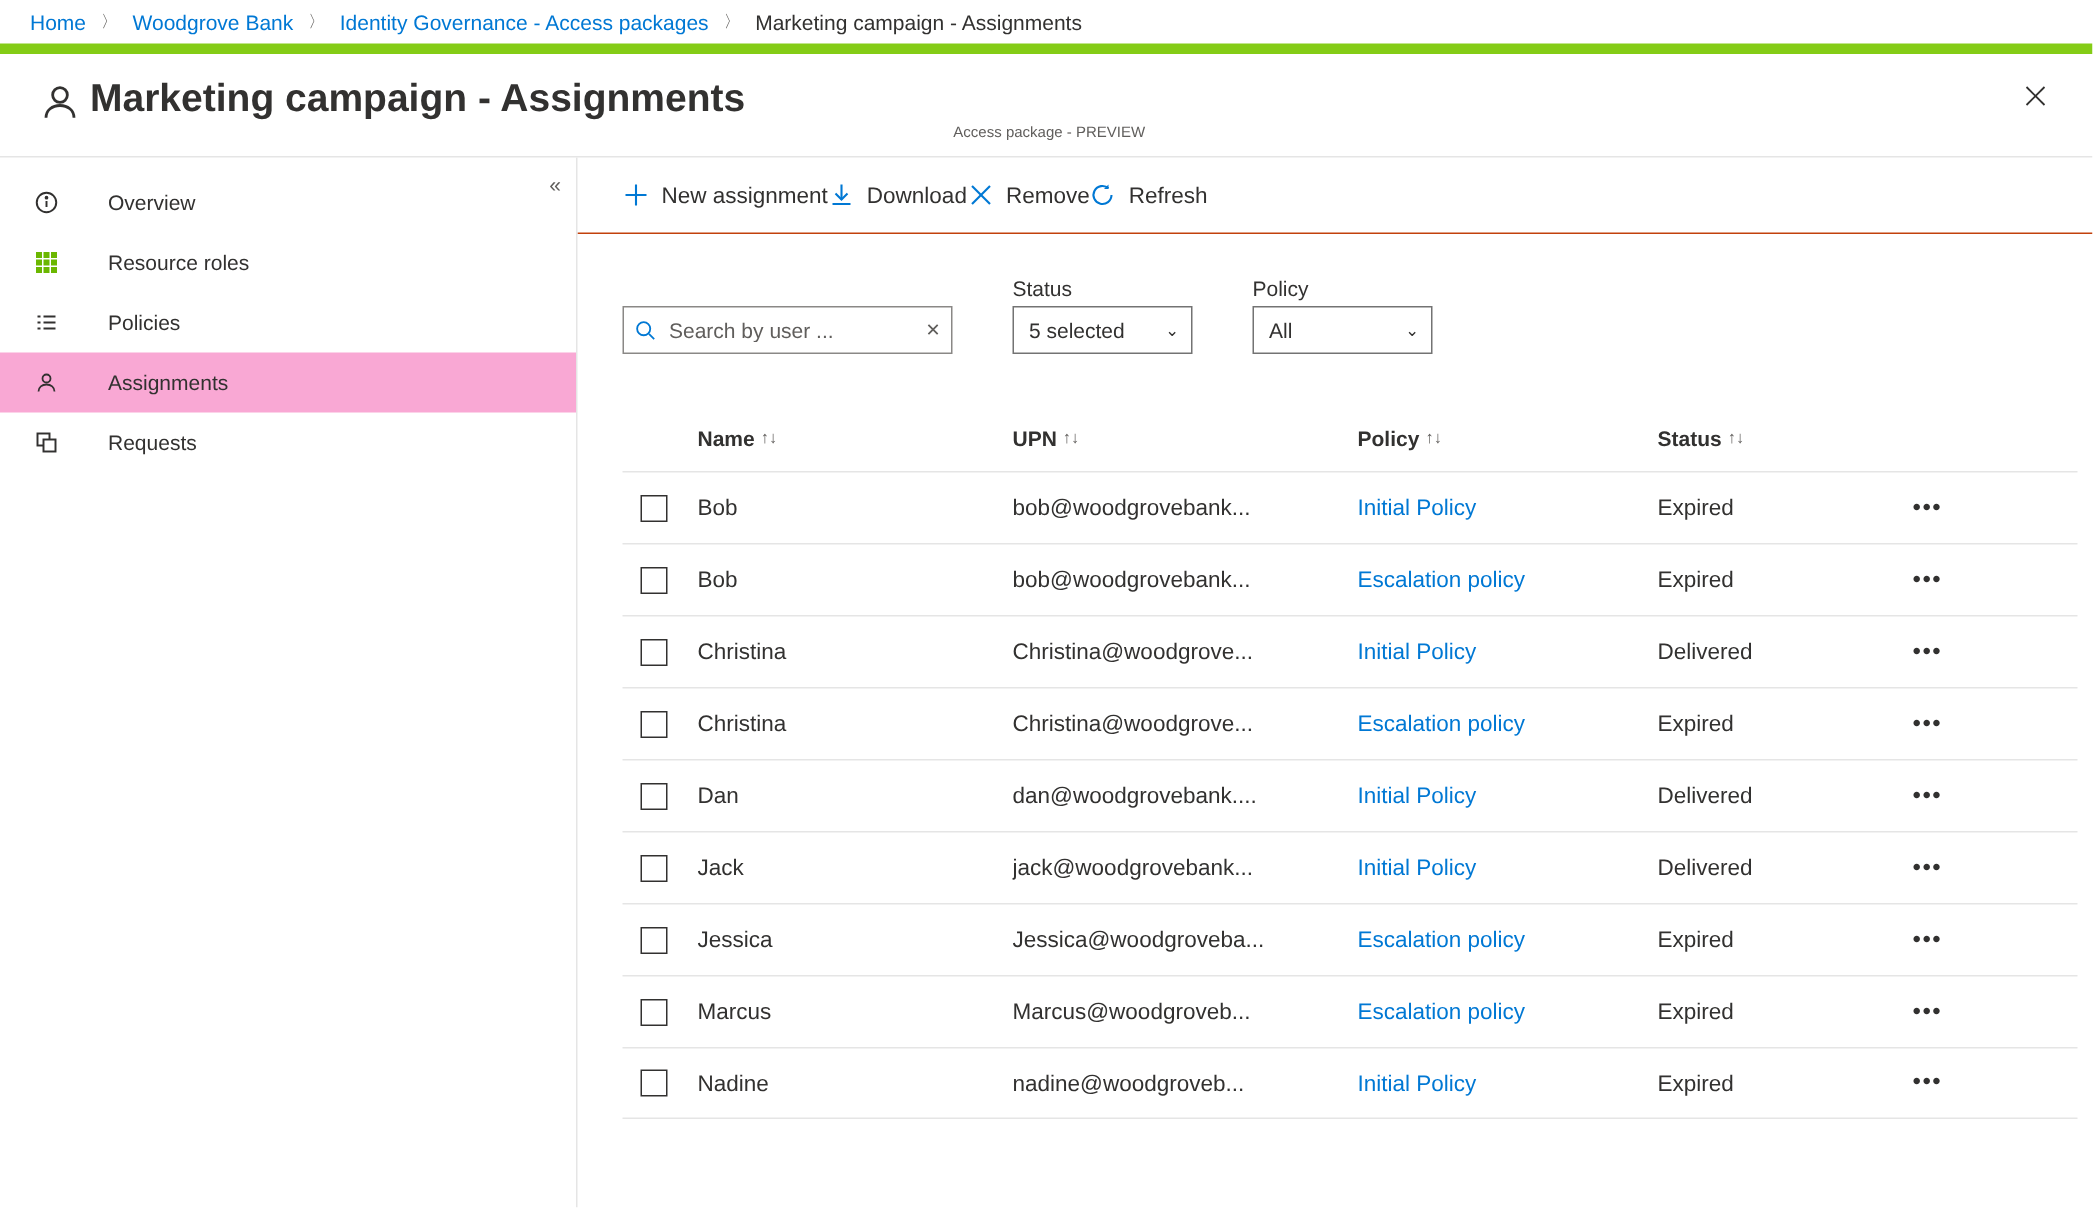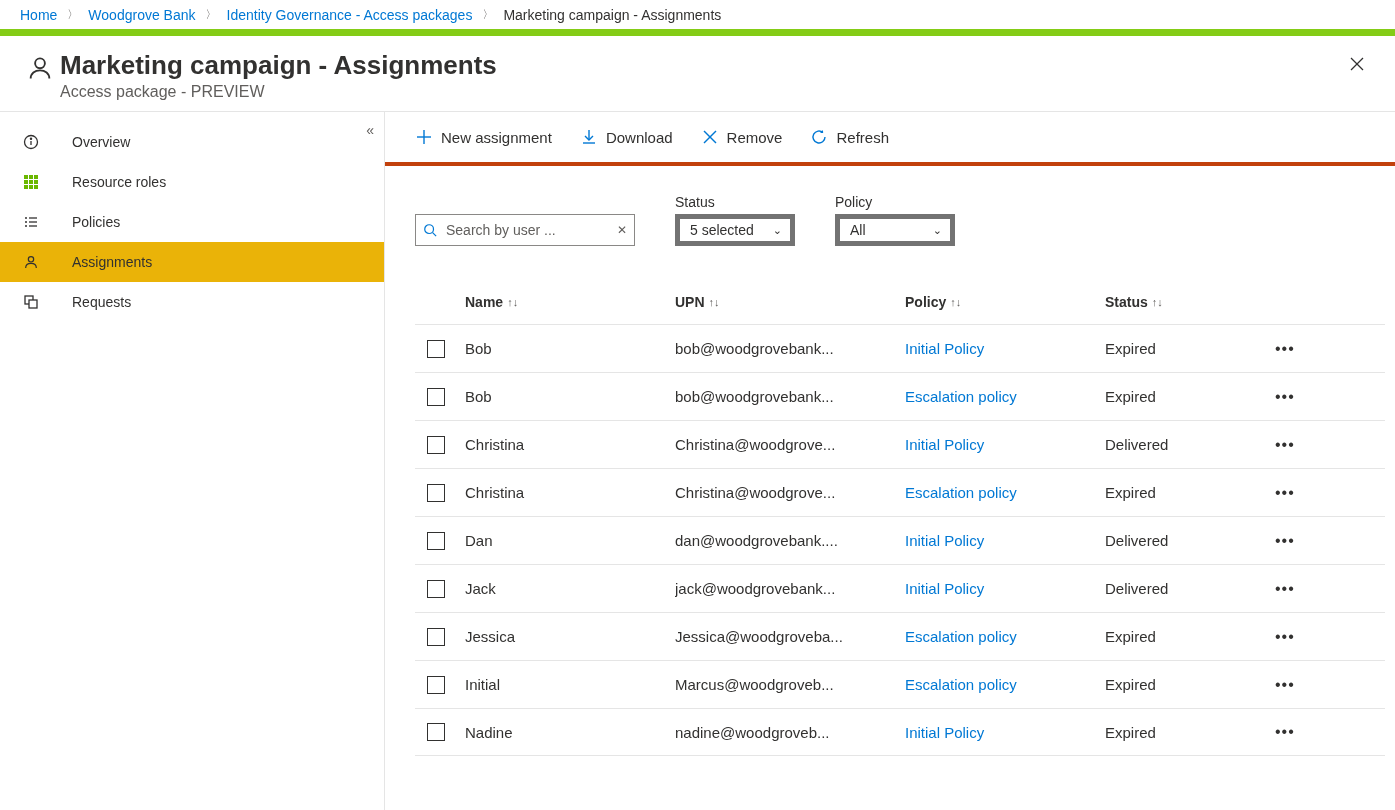--- a/index.html
+++ b/index.html
@@ -9,50 +9,50 @@
 .breadcrumb { display: flex; align-items: center; height: 36px; padding: 0 20px; border-bottom: 7px solid #84cc16; gap: 10px; }
 .breadcrumb a { color: #0078d4; text-decoration: none; font-size: 14px; }
 .breadcrumb .sep { color: #605e5c; font-size: 11px; }
 .breadcrumb .current { color: #323130; }
 
 
 .page-header { display: flex; align-items: flex-start; padding: 14px 20px 10px 20px; border-bottom: 1px solid #e5e5e5; }
 .page-header .icon-wrap { width: 40px; display: flex; justify-content: center; padding-top: 4px; }
 .page-header .titles { flex: 1; }
 .page-header h1 { font-size: 26px; font-weight: 600; }
-.page-header .subtitle { font-size: 16px; color: #605e5c; margin-top: 2px; }
+.page-header .subtitle { font-size: 10px; color: #605e5c; margin-top: 2px; text-align: center; }
 .close-btn { font-size: 18px; cursor: pointer; padding: 6px 10px; }
 
 
 .body-wrap { display: flex; }
 
 
 .sidebar { width: 385px; border-right: 1px solid #e5e5e5; padding-top: 10px; position: relative; min-height: 700px; }
 .collapse-btn { position: absolute; right: 10px; top: 10px; color: #605e5c; font-size: 14px; cursor: pointer; }
 .nav-item { display: flex; align-items: center; height: 40px; padding: 0 22px; gap: 32px; cursor: pointer; font-size: 14px; }
-.nav-item.selected { background: #eab308; }
+.nav-item.selected { background: #f9a8d4; }
 .nav-section { font-size: 14px; color: #323130; padding: 18px 22px 10px 22px; border-bottom: 1px solid #e5e5e5; margin: 0 22px 6px 0; }
 .nav-ico { width: 18px; height: 18px; display: inline-flex; align-items: center; justify-content: center; color: #323130; }
 
 
 .content { flex: 1; }
-.cmdbar { display: flex; align-items: center; gap: 28px; padding: 16px 30px; border-bottom: 4px solid #c2410c; }
+.cmdbar { display: flex; align-items: center; padding: 16px 30px; border-bottom: 1px solid #c2410c; }
 .cmdbar button { background: none; border: none; display: flex; align-items: center; gap: 8px; font-size: 15px; color: #323130; cursor: pointer; }
 .cmdbar .ico { width: 18px; height: 18px; display: inline-flex; align-items: center; justify-content: center; }
 .ico-blue { color: #0078d4; }
 
 
 .filters { display: flex; align-items: flex-end; gap: 40px; padding: 28px 30px 10px 30px; }
 .search-wrap { position: relative; width: 220px; }
 .search-wrap input { width: 100%; height: 32px; border: 1px solid #8a8886; padding: 0 28px 0 30px; font-size: 14px; color: #8b5cf6; }
 .search-wrap input::placeholder { color: #605e5c; }
 .search-ico { position: absolute; left: 8px; top: 50%; transform: translateY(-50%); color: #0078d4; }
 .clear-ico { position: absolute; right: 8px; top: 50%; transform: translateY(-50%); color: #605e5c; cursor: pointer; font-size: 12px; }
 .filter-group label { display: block; font-size: 14px; margin-bottom: 4px; }
-.dropdown { height: 32px; border: 5px solid #737373; padding: 0 28px 0 10px; font-size: 14px; display: flex; align-items: center; min-width: 120px; cursor: pointer; position: relative; background: #fff; }
+.dropdown { height: 32px; border: 1px solid #737373; padding: 0 28px 0 10px; font-size: 14px; display: flex; align-items: center; min-width: 120px; cursor: pointer; position: relative; background: #fff; }
 .dropdown .chev { position: absolute; right: 8px; font-size: 11px; color: #323130; }
 
 
 .table { width: calc(100% - 40px); margin: 24px 20px 0 30px; }
 .th-row, .tr { display: grid; grid-template-columns: 50px 210px 230px 200px 170px 60px; align-items: center; }
 .th-row { height: 44px; font-weight: 700; }
 .th-cell { display: flex; align-items: center; gap: 4px; }
 .sort-ico { color: #605e5c; font-size: 11px; }
 .tr { height: 48px; border-top: 1px solid #e5e5e5; }
 .tr:last-child { border-bottom: 1px solid #e5e5e5; }
@@ -324,21 +324,21 @@
             <div class="cell">Jessica</div>
             <div class="cell">Jessica@woodgroveba...</div>
             <div class="cell link">Escalation policy</div>
             <div class="cell">Expired</div>
             <div class="more">•••</div>
           </div>
           <div class="tr">
             <div>
               <div class="chk"></div>
             </div>
-            <div class="cell">Initial</div>
+            <div class="cell">Marcus</div>
             <div class="cell">Marcus@woodgroveb...</div>
             <div class="cell link">Escalation policy</div>
             <div class="cell">Expired</div>
             <div class="more">•••</div>
           </div>
           <div class="tr">
             <div>
               <div class="chk"></div>
             </div>
             <div class="cell">Nadine</div>

